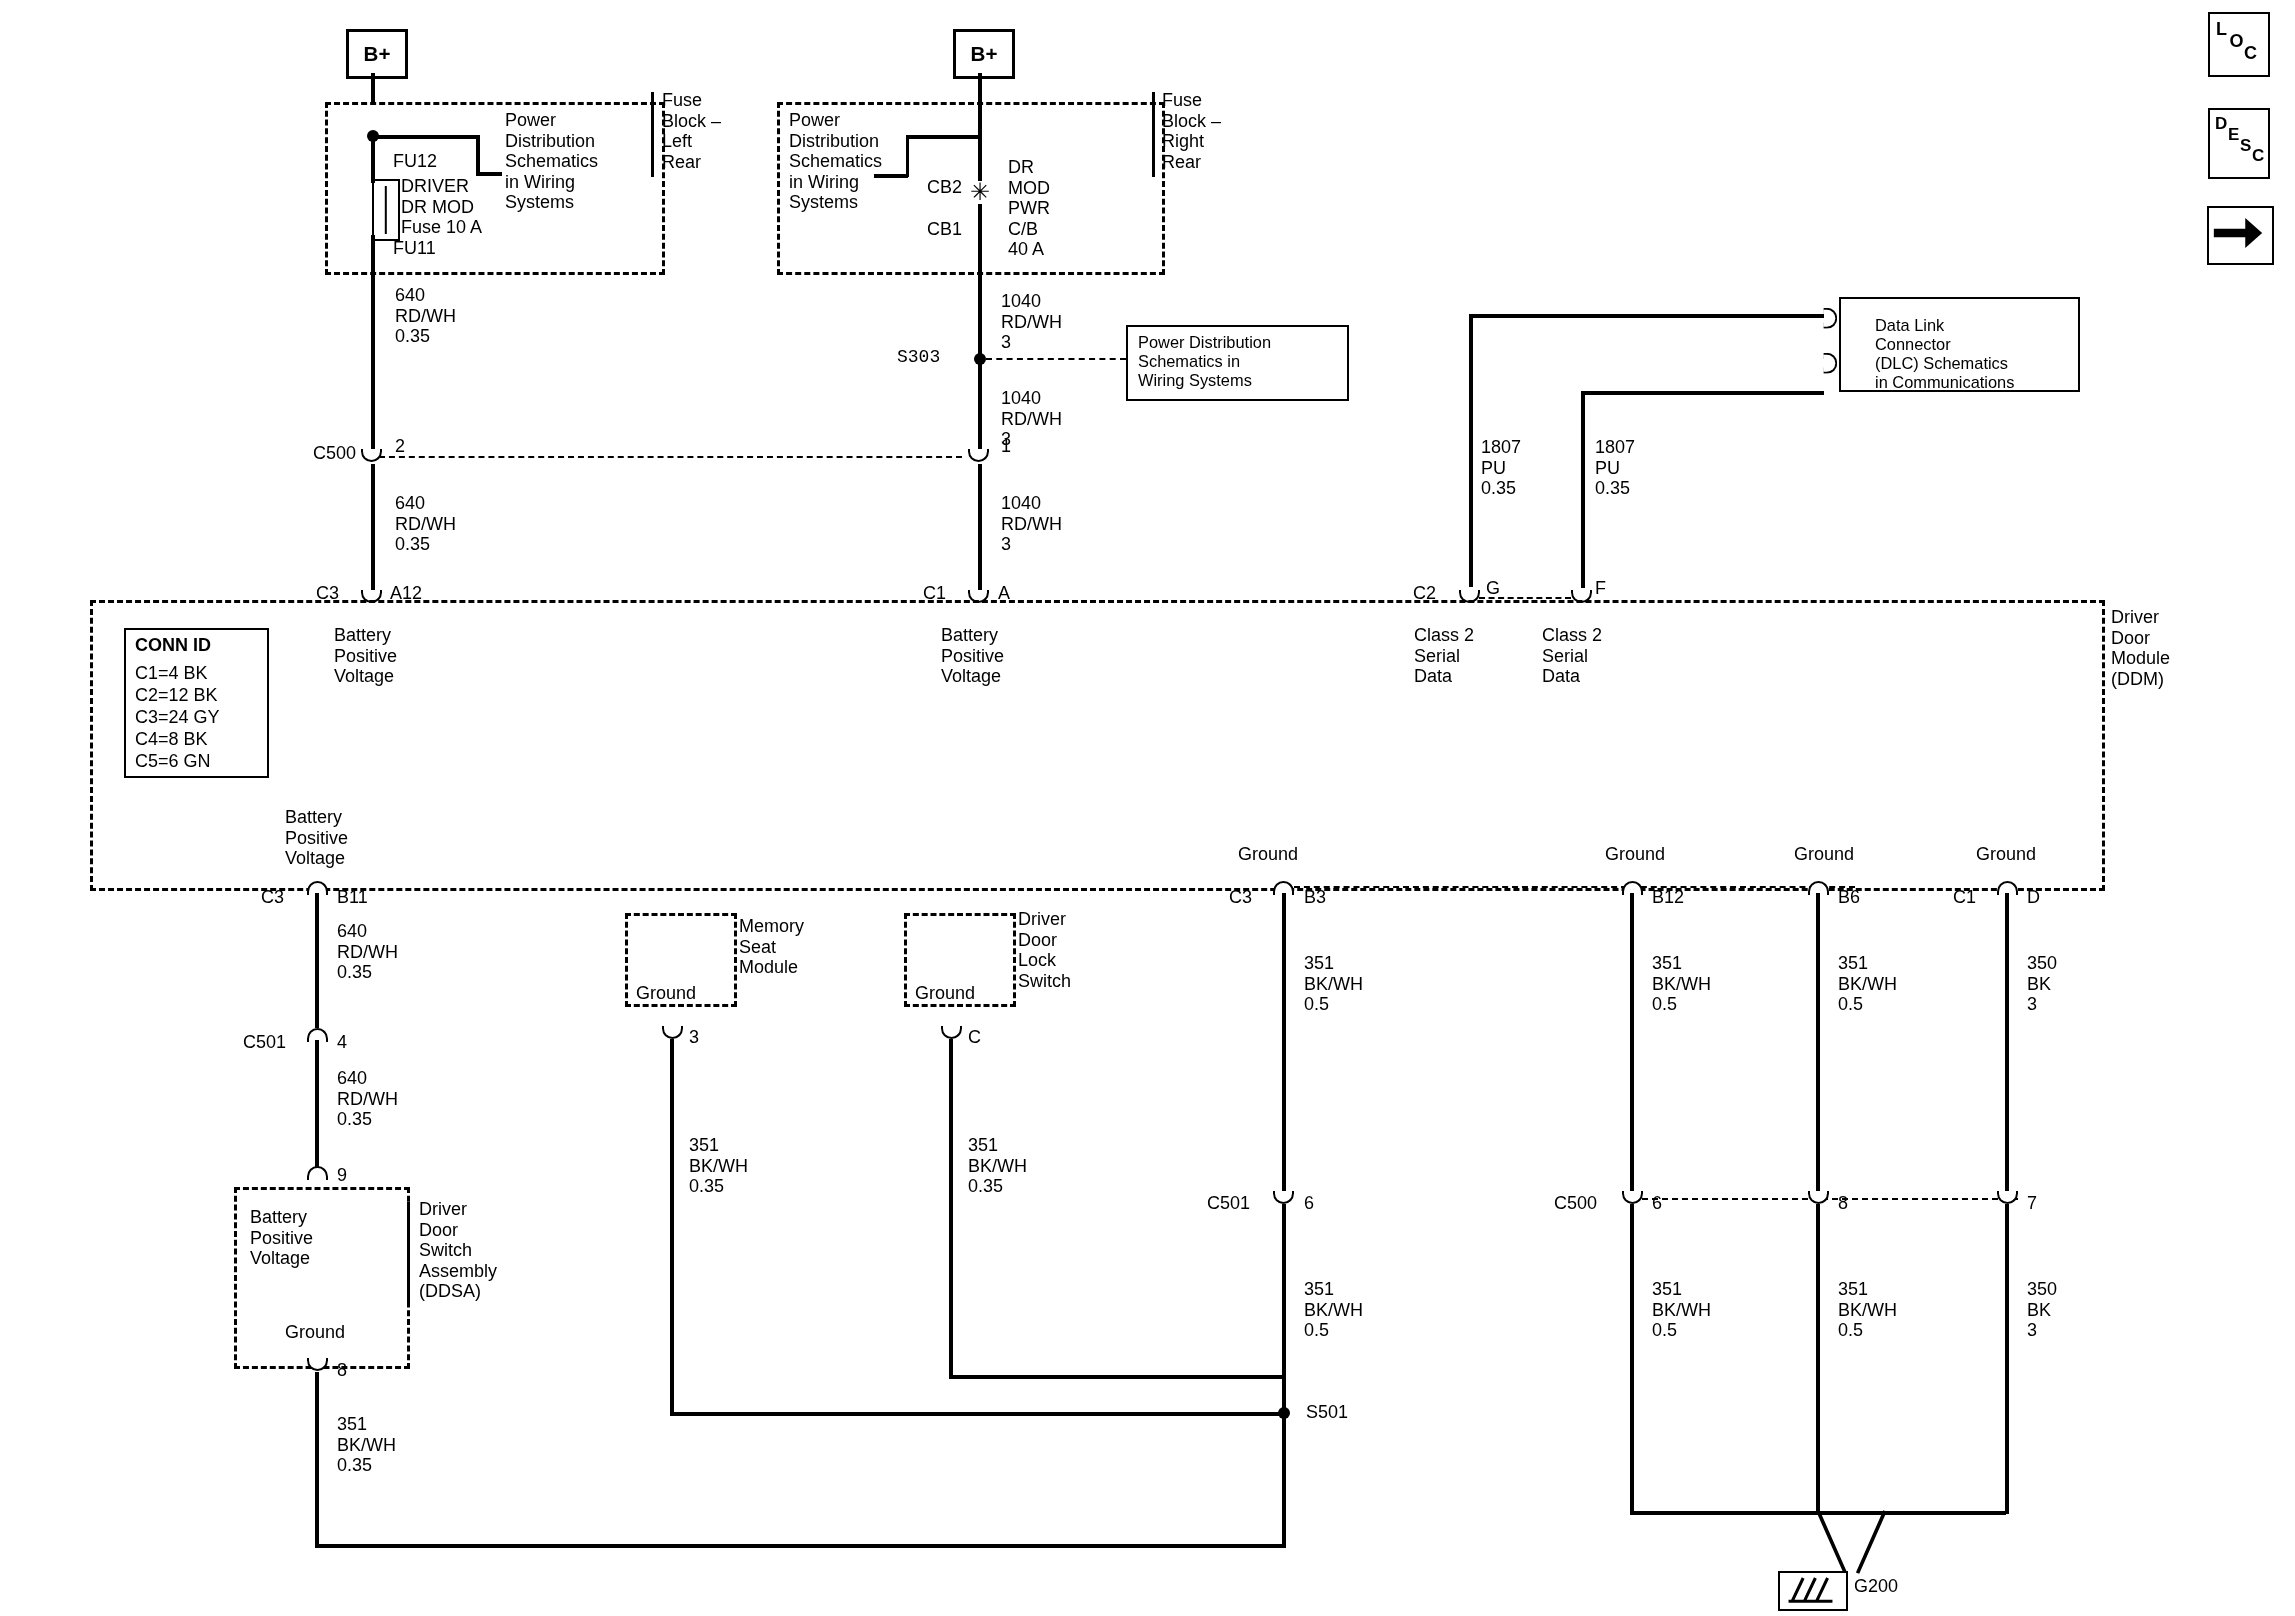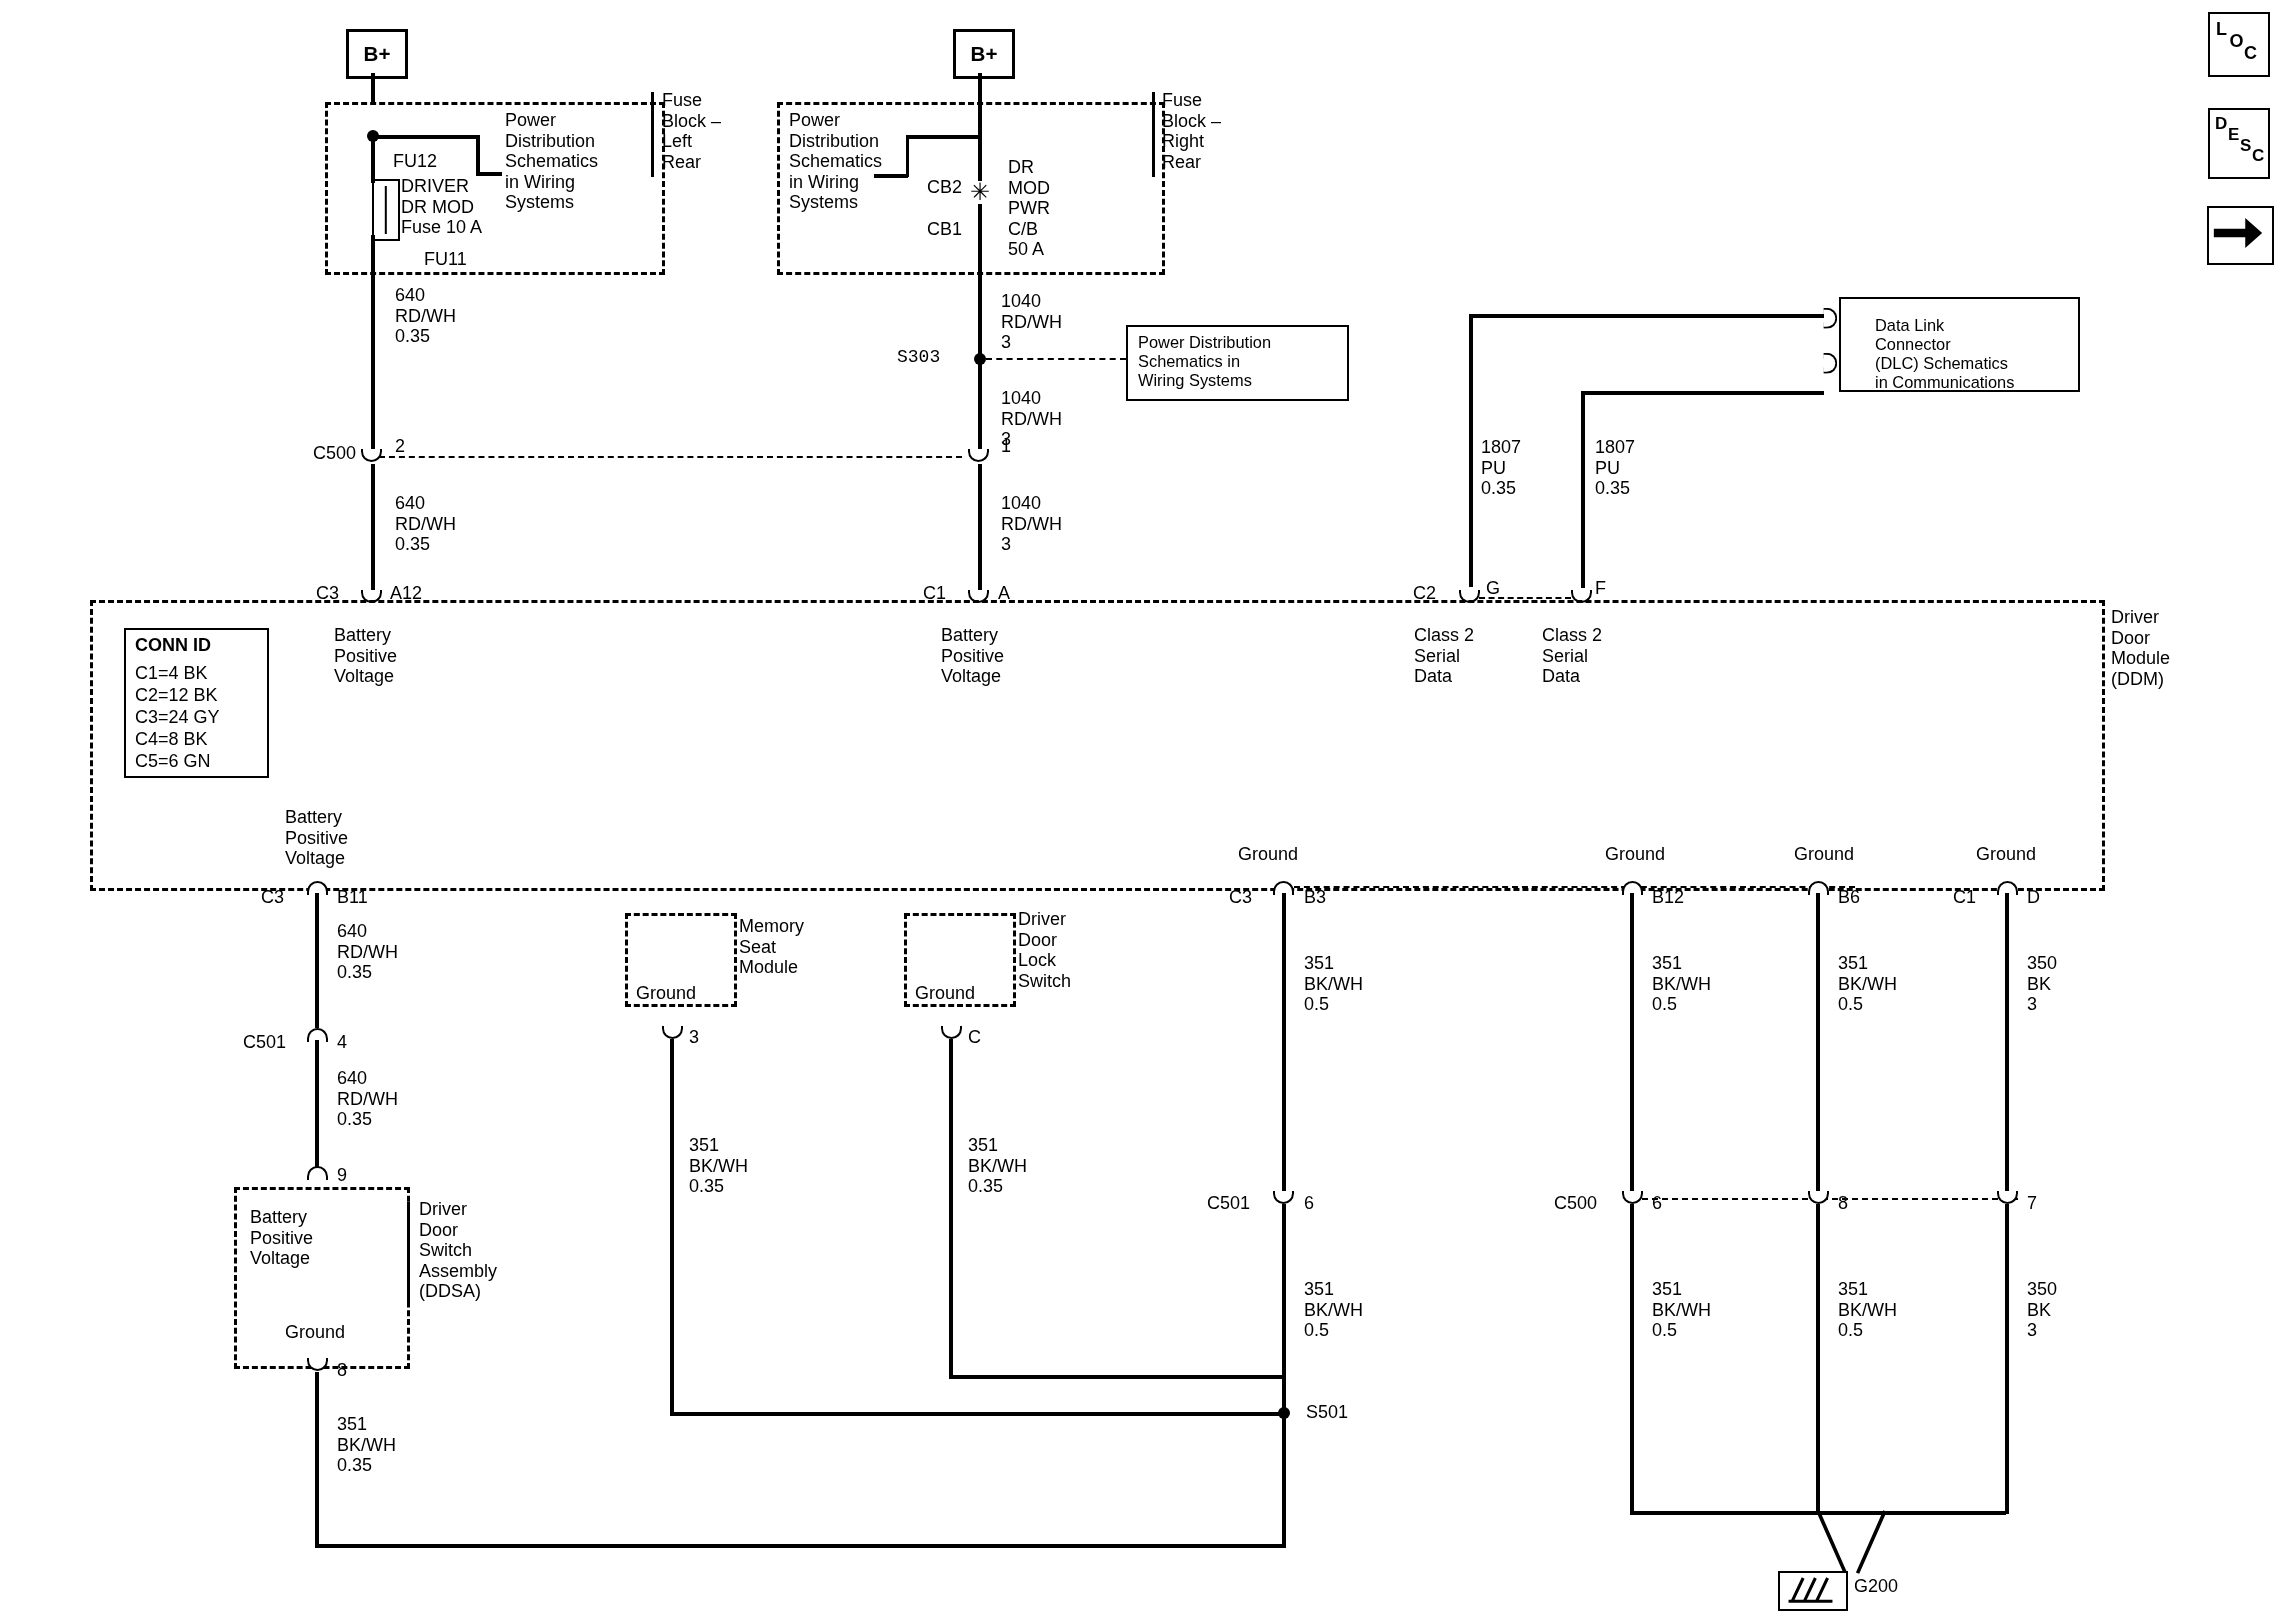--- a/index.html
+++ b/index.html
@@ -72,21 +72,21 @@
 Left
 Rear</div>
   <div class="vl" style="left:651px;top:92px;width:3px;height:85px;"></div>
 
   <div class="t" style="left:393px;top:151px;">FU12</div>
   <div class="fuse" style="left:372px;top:179px;width:24px;height:58px;"></div>
   <div class="t" style="left:401px;top:176px;white-space:pre;">DRIVER
 DR MOD
 Fuse 10 A</div>
   <div class="vl" style="left:371px;top:137px;width:3.6px;height:46px;"></div>
-  <div class="t" style="left:393px;top:249px;margin-left:31px;">FU11</div>
+  <div class="t" style="left:393px;top:238px;">FU11</div>
   <div class="vl" style="left:371px;top:235px;width:3.6px;height:36px;"></div>
 
   <div class="vl" style="left:371px;top:269px;width:3.6px;height:182px;"></div>
   <div class="t" style="left:395px;top:285px;white-space:pre;">640
 RD/WH
 0.35</div>
 
   <div class="conn" style="left:361px;top:449px;"></div>
   <div class="t" style="left:313px;top:443px;">C500</div>
   <div class="t" style="left:395px;top:436px;">2</div>
@@ -127,21 +127,21 @@
 
   <div class="vl" style="left:978px;top:102px;width:3.6px;height:79px;"></div>
   <div class="t" style="left:927px;top:177px;">CB2</div>
   <div class="star" style="left:970px;top:180px;">✳</div>
   <div class="t" style="left:927px;top:219px;">CB1</div>
   <div class="vl" style="left:978px;top:204px;width:3.6px;height:67px;"></div>
   <div class="t" style="left:1008px;top:157px;white-space:pre;">DR
 MOD
 PWR
 C/B
-50 A</div>
+40 A</div>
 
   <div class="vl" style="left:978px;top:269px;width:3.6px;height:91px;"></div>
   <div class="t" style="left:1001px;top:291px;white-space:pre;">1040
 RD/WH
 3</div>
 
   <div class="node" style="left:974px;top:353px;"></div>
   <div class="t" style="left:897px;top:347px;font-family:Liberation Mono, monospace;">S303</div>
   <div class="dashh" style="left:986px;top:358px;width:140px;"></div>
   <div class="box" style="left:1126px;top:325px;width:219px;height:72px;"></div>

